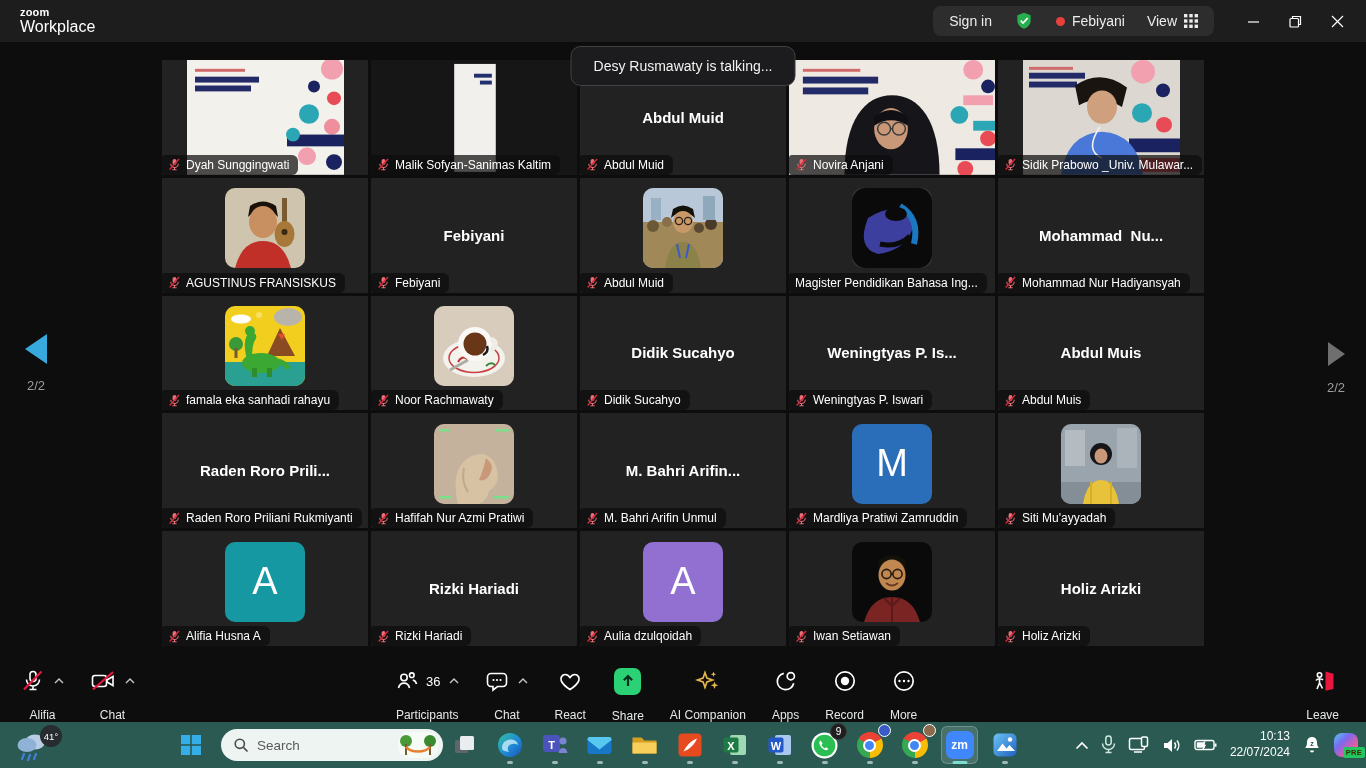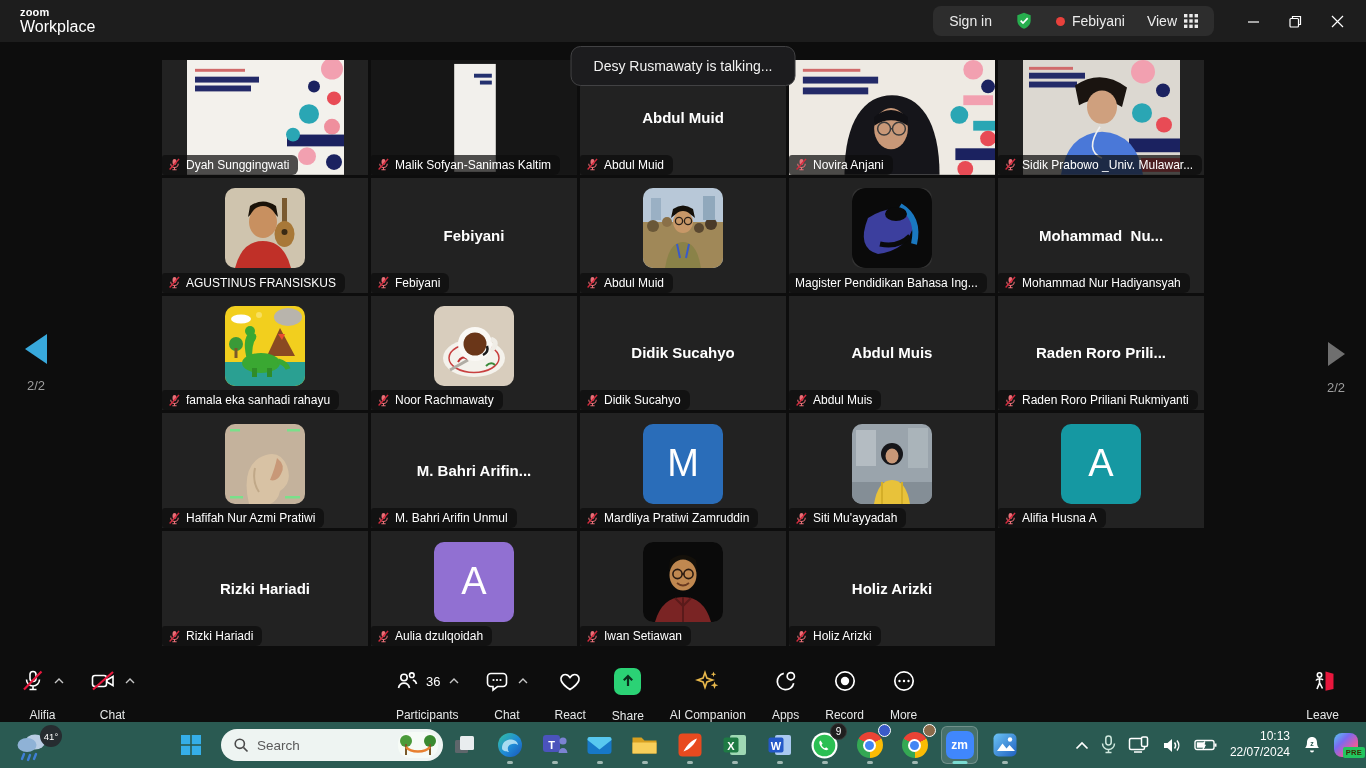--- a/index.html
+++ b/index.html
@@ -418,20 +418,33 @@
             <g fill="none" stroke="#e87078" stroke-width="1.3">
               <rect x="5.6" y="1.3" width="4.8" height="7.4" rx="2.4" fill="#e87078" stroke="none"></rect>
               <path d="M3.4 7.2a4.6 4.6 0 0 0 9.2 0M8 11.8v2.4M5.4 14.4h5.2"></path>
             </g>
             <line x1="2" y1="14.2" x2="13.6" y2="1.2" stroke="#d42a3d" stroke-width="1.7"></line>
           </svg>
           <span>Didik Sucahyo</span>
         </div>
       </div>
       <div class="tile">
+        <div class="center-name">Weningtyas P. Is...</div>
+        <div class="nametag">
+          <svg width="13" height="13" viewBox="0 0 16 16">
+            <g fill="none" stroke="#e87078" stroke-width="1.3">
+              <rect x="5.6" y="1.3" width="4.8" height="7.4" rx="2.4" fill="#e87078" stroke="none"></rect>
+              <path d="M3.4 7.2a4.6 4.6 0 0 0 9.2 0M8 11.8v2.4M5.4 14.4h5.2"></path>
+            </g>
+            <line x1="2" y1="14.2" x2="13.6" y2="1.2" stroke="#d42a3d" stroke-width="1.7"></line>
+          </svg>
+          <span>Weningtyas P. Iswari</span>
+        </div>
+      </div>
+      <div class="tile">
         <div class="center-name">Abdul Muis</div>
         <div class="nametag">
           <svg width="13" height="13" viewBox="0 0 16 16">
             <g fill="none" stroke="#e87078" stroke-width="1.3">
               <rect x="5.6" y="1.3" width="4.8" height="7.4" rx="2.4" fill="#e87078" stroke="none"></rect>
               <path d="M3.4 7.2a4.6 4.6 0 0 0 9.2 0M8 11.8v2.4M5.4 14.4h5.2"></path>
             </g>
             <line x1="2" y1="14.2" x2="13.6" y2="1.2" stroke="#d42a3d" stroke-width="1.7"></line>
           </svg>
           <span>Abdul Muis</span>

